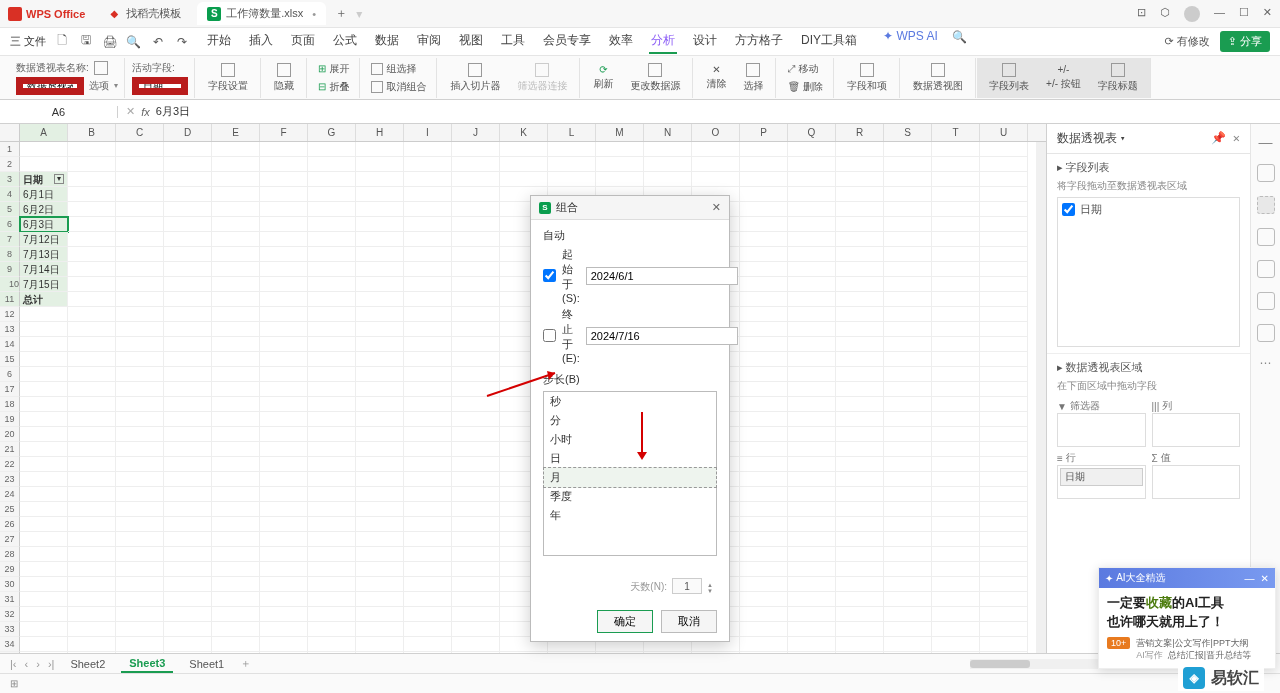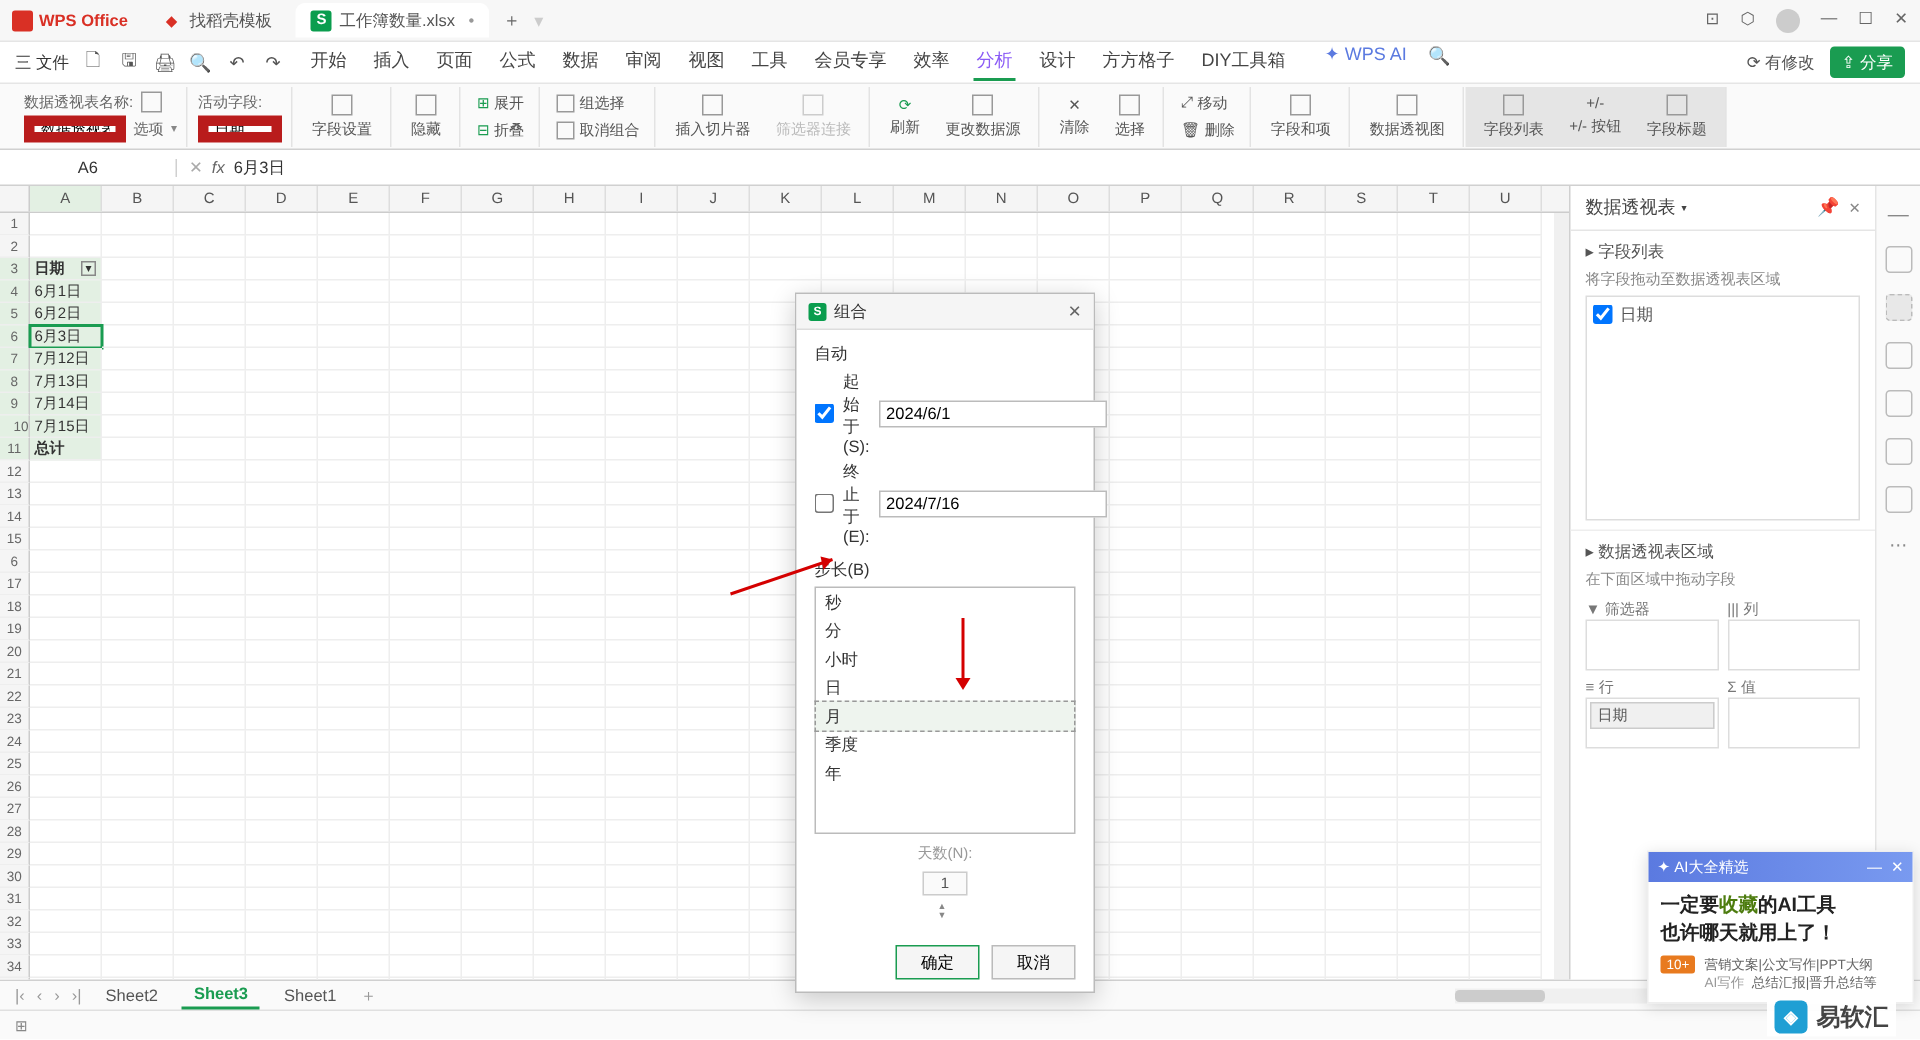--- a/index.html
+++ b/index.html
@@ -93,21 +93,21 @@
 .dialog { position: absolute; left: 530px; top: 195px; width: 200px; background: #fff; border: 1px solid #bbb; box-shadow: 0 4px 16px rgba(0,0,0,.2); font-size: 11px; }
 .dialog-title { background: #f5f5f5; padding: 4px 8px; display: flex; align-items: center; gap: 5px; border-bottom: 1px solid #ddd; }
 .dialog-title .close { margin-left: auto; cursor: pointer; color: #666; }
 .dialog-body { padding: 8px 12px; }
 .dlg-lbl { font-size: 11px; margin-bottom: 4px; }
 .dlg-row { display: flex; align-items: center; gap: 6px; margin: 3px 0; }
 .dlg-input { flex: 1; border: 1px solid #bbb; height: 18px; padding: 0 4px; font-size: 11px; }
 .dlg-list { border: 1px solid #bbb; margin-top: 3px; }
 .dlg-list-item { padding: 2px 6px; cursor: pointer; }
 .dlg-list-item.sel { background: #eef4ee; border: 1px dashed #999; margin: -1px; }
-.dlg-foot-row { display: flex; align-items: center; justify-content: flex-end; gap: 5px; margin-top: 6px; font-size: 10px; color: #999; flex-direction: column; }
+.dlg-foot-row { display: flex; align-items: flex-end; justify-content: flex-end; gap: 5px; margin-top: 22px; font-size: 10px; color: #999; }
 .dlg-num { width: 30px; border: 1px solid #ccc; height: 16px; font-size: 10px; text-align: center; }
 .dlg-spin { width: 10px; display: flex; flex-direction: column; font-size: 6px; color: #888; }
 .dlg-btns { display: flex; justify-content: flex-end; gap: 8px; padding: 8px 12px; }
 .dlg-btn { padding: 3px 16px; border: 1px solid #bbb; background: #f5f5f5; font-size: 11px; cursor: pointer; }
 .dlg-btn.primary { border-color: #1a9c51; }
 
 
 .arrow-red { position: absolute; pointer-events: none; }
 .arrow1 { left: 485px; top: 368px; width: 80px; height: 30px; }
 .arrow2 { left: 632px; top: 410px; width: 20px; height: 52px; }

